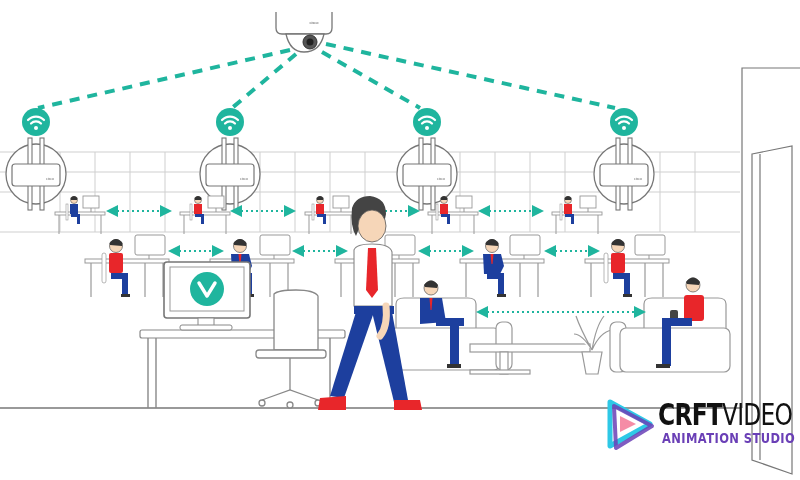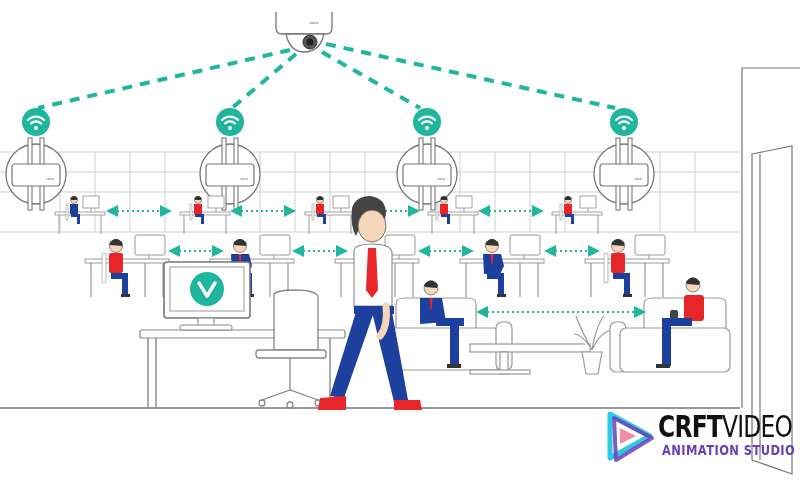--- a/index.html
+++ b/index.html
@@ -1,18 +1,18 @@
 <!DOCTYPE html>
 <html><head>
 <meta charset="utf-8">
 <style>
   html, body { margin:0; padding:0; background:#ffffff; }
   body { width:800px; height:480px; overflow:hidden; position:relative; font-family:"Liberation Sans", sans-serif; }
   #scene { position:absolute; left:0; top:0; width:800px; height:480px; }
-  .logo { position:absolute; left:606px; top:408px; width:190px; height:60px; }
+  .logo { position:absolute; left:606px; top:396px; width:190px; height:60px; }
   .logo-top { position:absolute; left:52px; top:2px; font-family:"DejaVu Sans", sans-serif; font-size:30px; letter-spacing:-1px; line-height:34px; color:#111; transform:scaleX(0.78); transform-origin:left top; white-space:nowrap; }
   .logo-top .b { font-weight:bold; }
   .logo-top .l { font-weight:normal; }
   .logo-sub { position:absolute; left:56px; top:34px; font-family:"DejaVu Sans", sans-serif; font-weight:bold; font-size:14px; letter-spacing:0.5px; color:#6a3fb6; transform:scaleX(0.82); transform-origin:left top; white-space:nowrap; }
 </style>
 </head>
 <body>
 
 <svg id="scene" viewBox="0 0 800 480" xmlns="http://www.w3.org/2000/svg">
   <defs>

